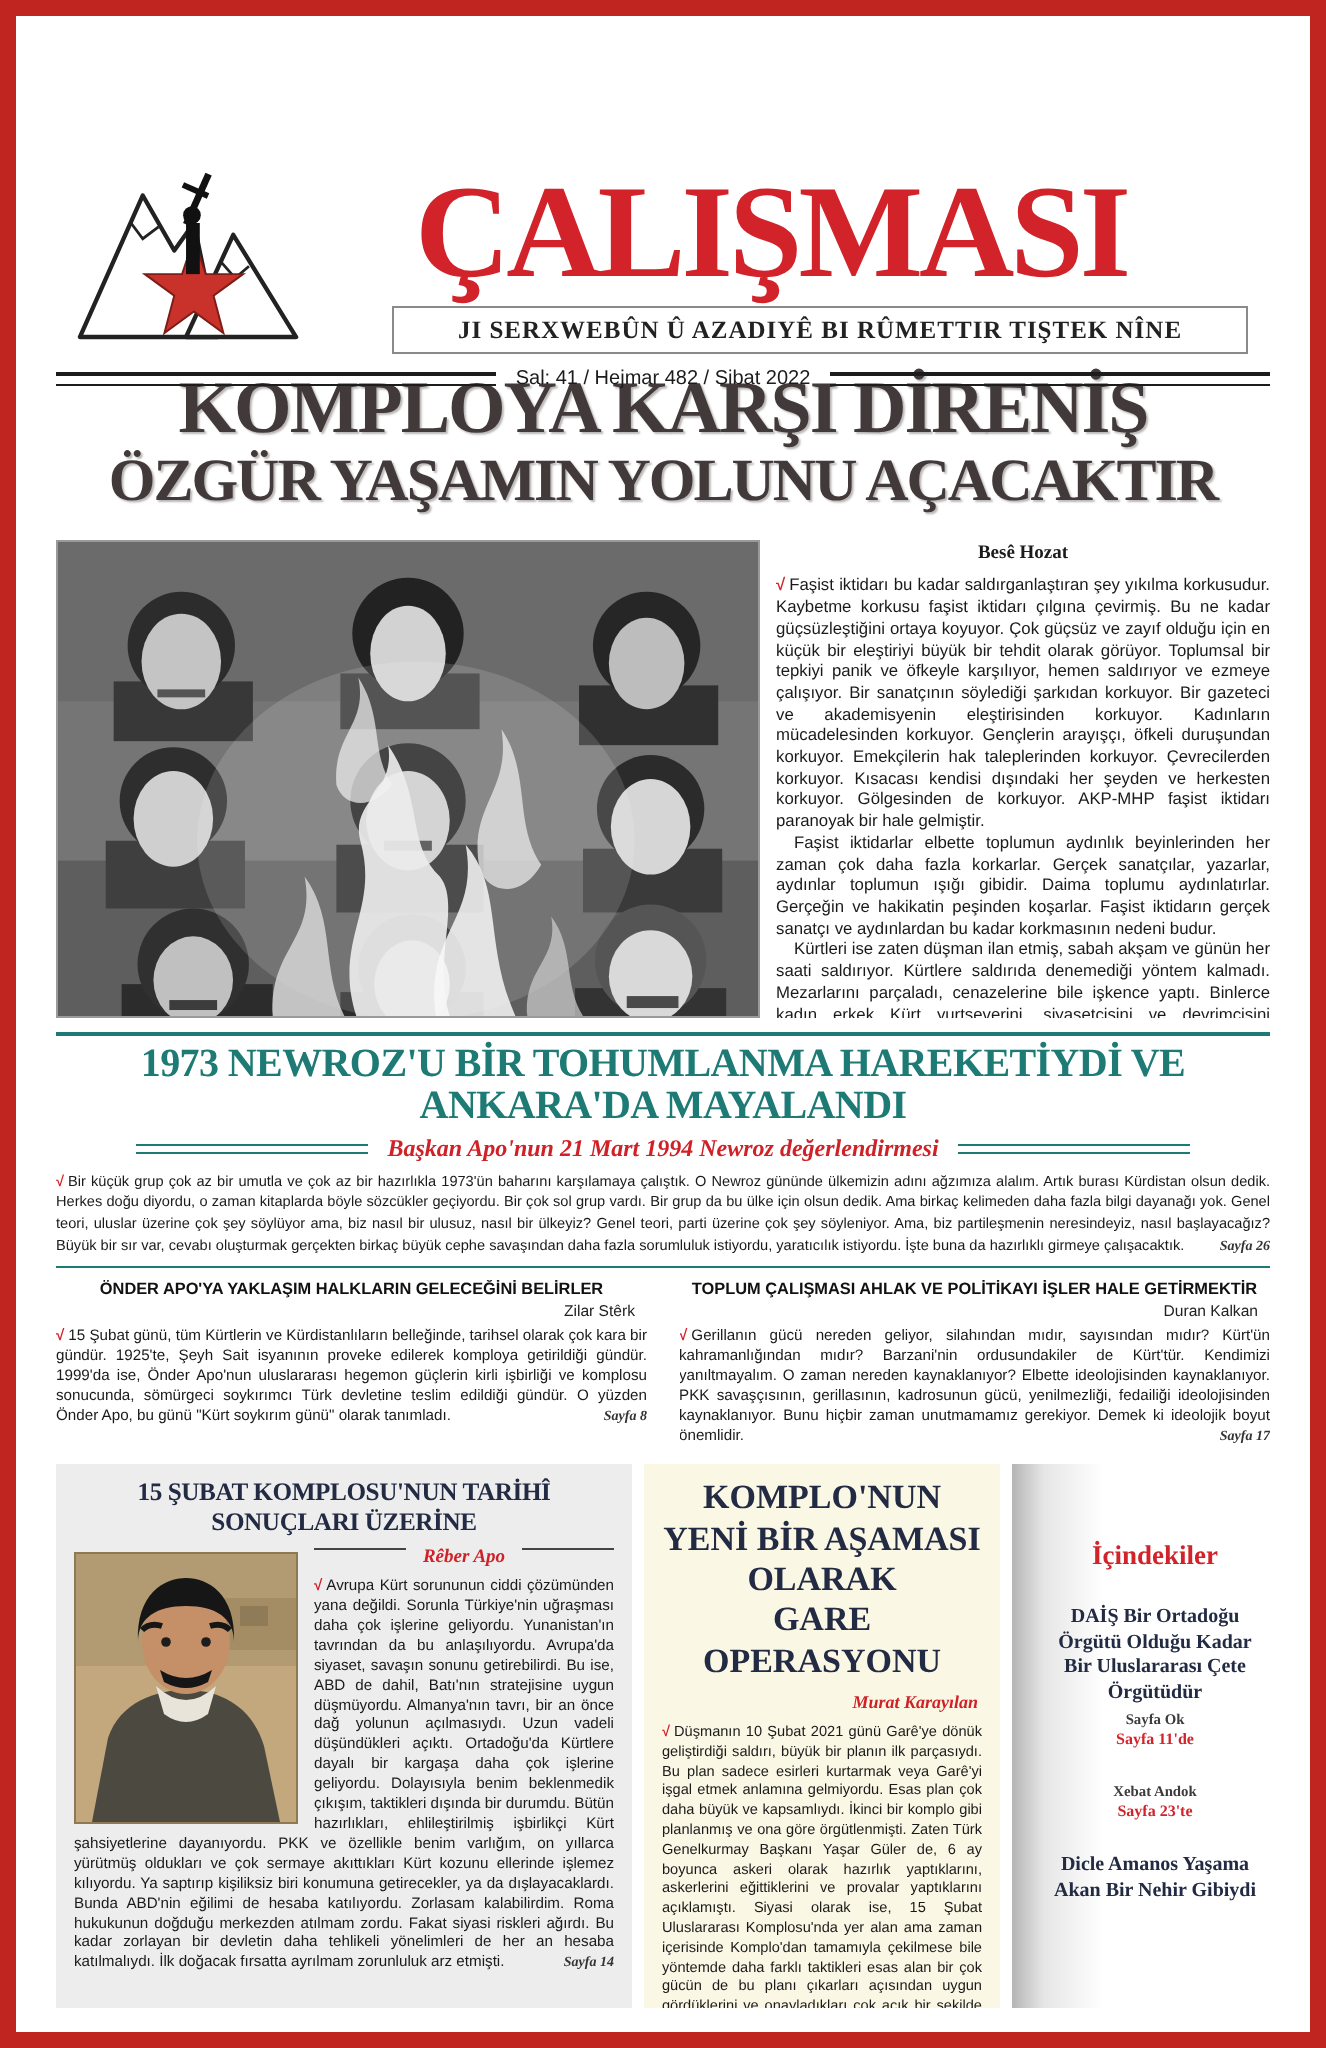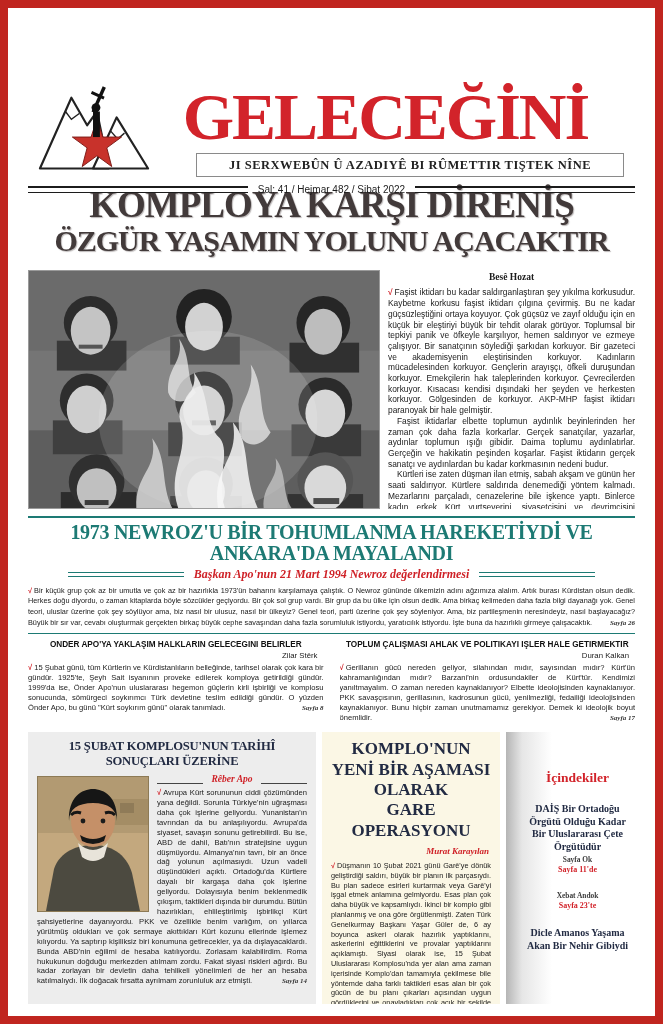--- a/index.html
+++ b/index.html
@@ -53,21 +53,21 @@
   .col .bd{font-size:7.6px;line-height:10px;text-align:justify;}
   
   .botgrid{display:flex;gap:6px;margin-top:10px;height:272px;}
   .bx{box-sizing:border-box;overflow:hidden;}
   .bx-left{width:288px;background:#ededed;padding:7px 9px;flex:none;}
   .bx-left h4{margin:0 0 5px;text-align:center;font-family:"Liberation Serif",serif;
       font-weight:bold;font-size:12.6px;color:#222b43;letter-spacing:-.2px;}
   .photo{float:left;width:110px;height:134px;margin:2px 8px 4px 0;border:1px solid #8d7a55;}
   .photo svg{width:100%;height:100%;display:block;}
   .redscript{font-family:"Liberation Serif",serif;font-style:italic;font-weight:bold;color:#cf2127;}
-  .rb-by{display:flex;align-items:flex-end;margin:2px 0 4px;}
+  .rb-by{display:flex;align-items:flex-start;margin:2px 0 4px;}
   .rb-by .rl{flex:1;border-top:1px solid #444;}
   .rb-by i{padding:0 8px;font-size:9.5px;}
   .bx-left .bd{font-size:7.6px;line-height:9.9px;text-align:justify;}
   .bx-mid{width:178px;background:#fbf7e5;padding:7px 9px;flex:none;}
   .bx-mid h4{margin:0;text-align:center;font-family:"Liberation Serif",serif;font-weight:bold;
       font-size:17px;line-height:1.2;color:#222b43;}
   .bx-mid .auth{text-align:right;font-size:9px;margin:5px 2px 5px 0;}
   .bx-mid .bd{font-size:7.3px;line-height:9.8px;text-align:justify;}
   .bx-right{flex:1;background:linear-gradient(90deg,#b5b5b5 0,#e6e6e6 16px,#fff 46px);
       padding:10px 6px 0 20px;text-align:center;}
@@ -91,21 +91,21 @@
         <polyline points="30,30 36,38 44,32" fill="none" stroke="#222" stroke-width="1.4"></polyline>
         <polygon points="58,88 82,36 114,88" fill="#fff" stroke="#222" stroke-width="2.2" stroke-linejoin="round"></polygon>
         <polyline points="76,50 83,58 90,52" fill="none" stroke="#222" stroke-width="1.4"></polyline>
         <polygon points="62,38 68,56 87,56 72,67 77,86 62,75 47,86 52,67 37,56 56,56" fill="#c8322b" stroke="#7e1d18" stroke-width="1"></polygon>
         <rect x="58" y="30" width="7" height="26" fill="#111"></rect>
         <circle cx="61" cy="26" r="4.5" fill="#111"></circle>
         <rect x="62" y="4" width="3.5" height="28" transform="rotate(24 64 18)" fill="#111"></rect>
         <rect x="56" y="12" width="14" height="3" transform="rotate(24 63 13)" fill="#111"></rect>
       </svg>
     </div>
-    <div class="mast-title">GELECEĞİNİ</div>
+    <div class="mast-title">ÇALIŞMASI</div>
     <div class="tagline">JI SERXWEBÛN Û AZADIYÊ BI RÛMETTIR TIŞTEK NÎNE</div>
     <div class="dateline">
       <div class="dblrule"></div>
       <span>Sal: 41 / Hejmar 482 / Sibat 2022</span>
       <div class="dblrule"></div>
     </div>
   </div>
 
   <div class="headline">
     <div class="l1">KOMPLOYA KARŞI DİRENİŞ</div>

